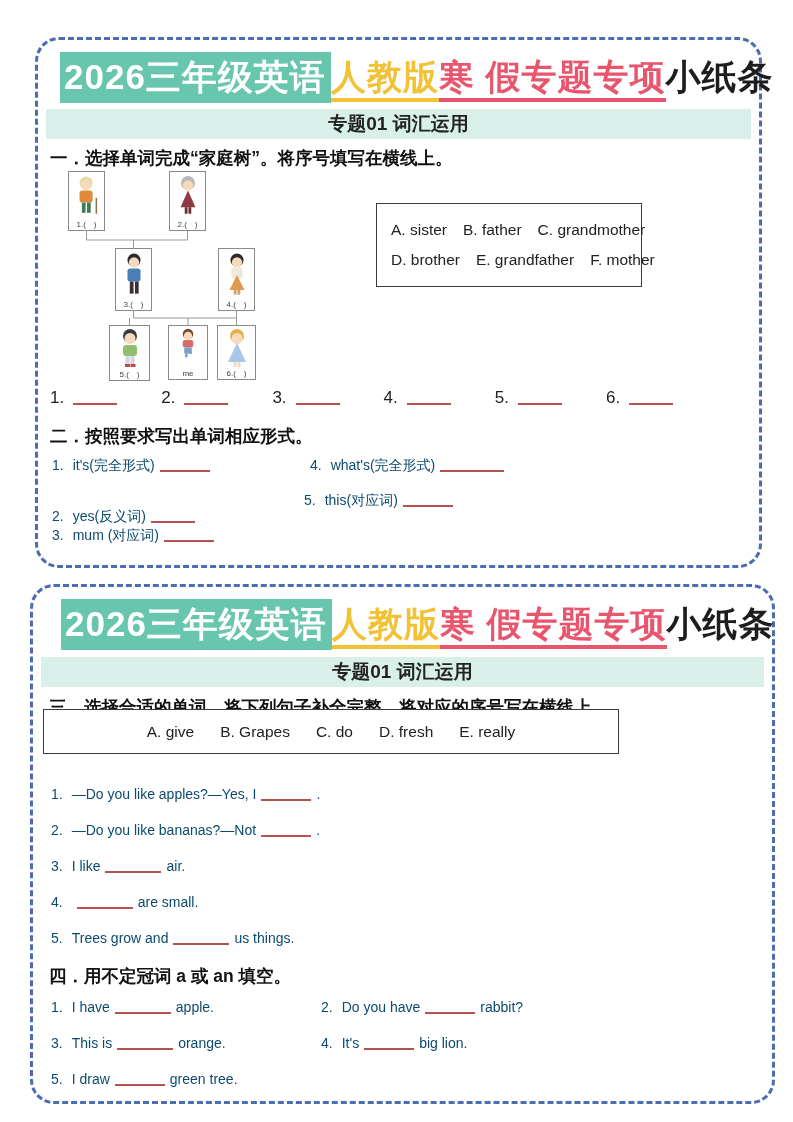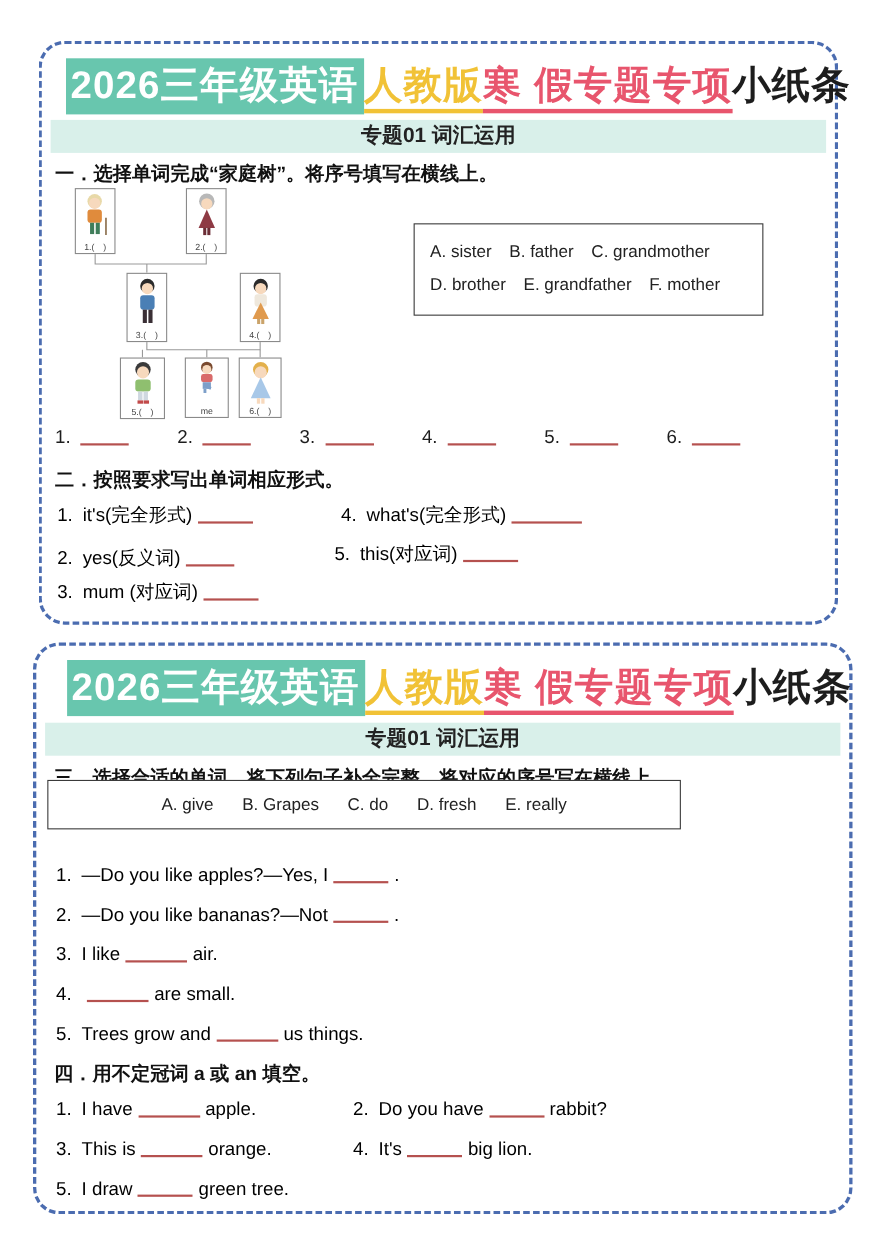--- a/index.html
+++ b/index.html
@@ -16,21 +16,21 @@
   .t-highlight{background:var(--teal);color:#fff;padding:5px 5px 7px 4px;}
   .t-edition{color:var(--yellow);border-bottom:4px solid var(--yellow);padding-bottom:2px;}
   .t-topic{color:var(--red);border-bottom:4px solid var(--red);padding-bottom:2px;}
   .t-suffix{color:var(--ink);}
   .subtitle{position:absolute;left:8px;right:8px;height:30px;background:var(--teal-light);
             font-size:19px;font-weight:bold;text-align:center;line-height:30px;color:#222;}
   .sec-heading{position:absolute;font-size:17.5px;font-weight:bold;color:#111;white-space:nowrap;}
   .blank{display:inline-block;height:13px;border-bottom:2px solid var(--blank);
          margin:0 5px;vertical-align:-2px;}
   .w44{width:44px}.w50{width:50px}.w56{width:56px}.w64{width:64px}
-  .item{position:absolute;font-size:17px;white-space:nowrap;color:#000000;}
+  .item{position:absolute;font-size:14px;white-space:nowrap;color:#0c4a6e;}
   .item .no{margin-right:9px;}
   
   .tree-lines{position:absolute;left:0;top:0;pointer-events:none;}
   .tree-box{position:absolute;border:1px solid #8a8a8a;background:#fff;
             display:flex;flex-direction:column;align-items:center;justify-content:space-between;
             padding:2px 1px 1px 1px;}
   .tree-box .lbl{font-size:8px;color:#444;line-height:9px;white-space:nowrap;}
   
   .word-bank{position:absolute;border:1.5px solid #3a3a3a;background:#fff;font-size:15.5px;color:#222;}
   .wb-1{padding:11px 14px;}
@@ -140,21 +140,21 @@
         <circle cx="15" cy="8" r="7" fill="#e3b04b"></circle>
         <circle cx="15" cy="10.5" r="5.5" fill="#f7d9bd"></circle>
         <path d="M15 15 L24 34 L6 34 Z" fill="#a8c8e8"></path>
         <rect x="11.5" y="34" width="3" height="5" fill="#f7d9bd"></rect>
         <rect x="15.5" y="34" width="3" height="5" fill="#f7d9bd"></rect>
       </svg>
       <span class="lbl">6.(　)</span>
     </div>
   </div>
 
-  <div class="word-bank wb-1" style="left:338px;top:163px;width:318px;height:84px;">
+  <div class="word-bank wb-1" style="left:338px;top:163px;width:266px;height:84px;">
     <div class="wb-line">
       <span>A. sister</span>
       <span>B. father</span>
       <span>C. grandmother</span>
     </div>
     <div class="wb-line">
       <span>D. brother</span>
       <span>E. grandfather</span>
       <span>F. mother</span>
     </div>
@@ -170,21 +170,21 @@
   </div>
 
   <div class="sec-heading" style="left:12px;top:384px;">二．按照要求写出单词相应形式。</div>
 
   <div class="item" style="left:14px;top:417px;">
     <span class="no">1.</span><span>it's(完全形式)</span><span class="blank w50"></span>
   </div>
   <div class="item" style="left:272px;top:417px;">
     <span class="no">4.</span><span>what's(完全形式)</span><span class="blank w64"></span>
   </div>
-  <div class="item" style="left:14px;top:456px;">
+  <div class="item" style="left:14px;top:468px;">
     <span class="no">2.</span><span>yes(反义词)</span><span class="blank w44"></span>
   </div>
   <div class="item" style="left:266px;top:452px;">
     <span class="no">5.</span><span>this(对应词)</span><span class="blank w50"></span>
   </div>
   <div class="item" style="left:14px;top:487px;">
     <span class="no">3.</span><span>mum (对应词)</span><span class="blank w50"></span>
   </div>
 </div>
 

